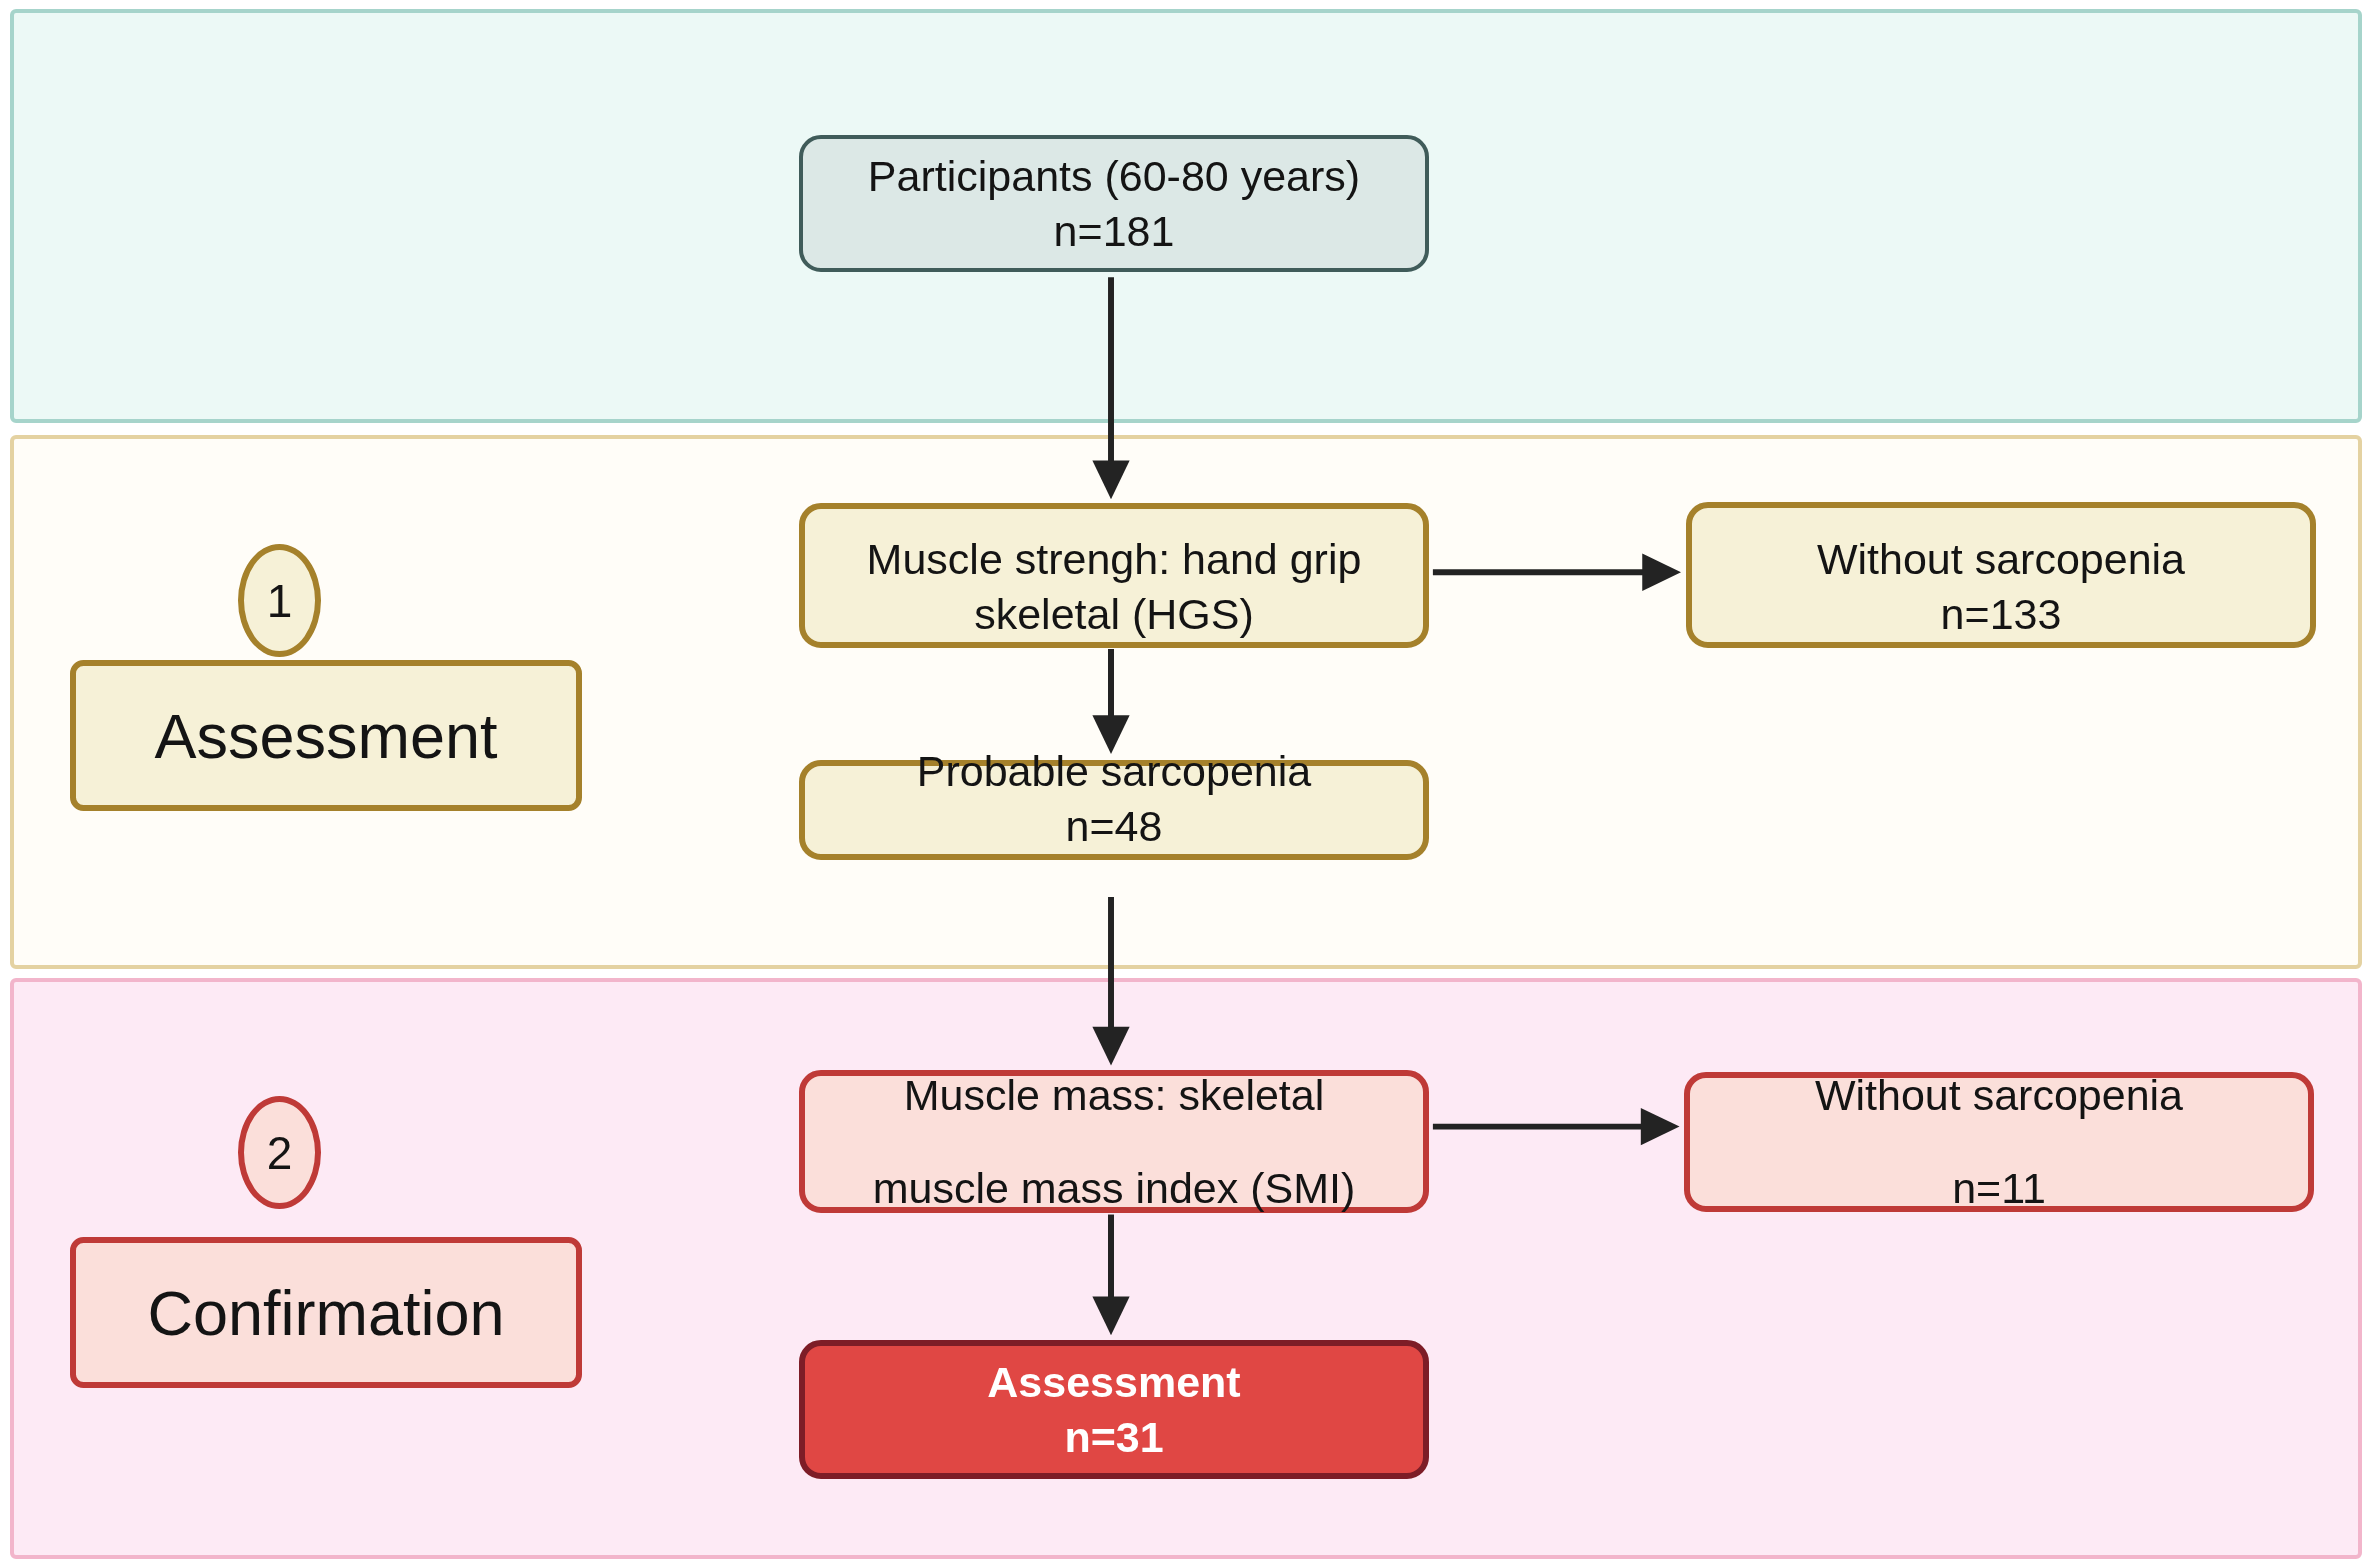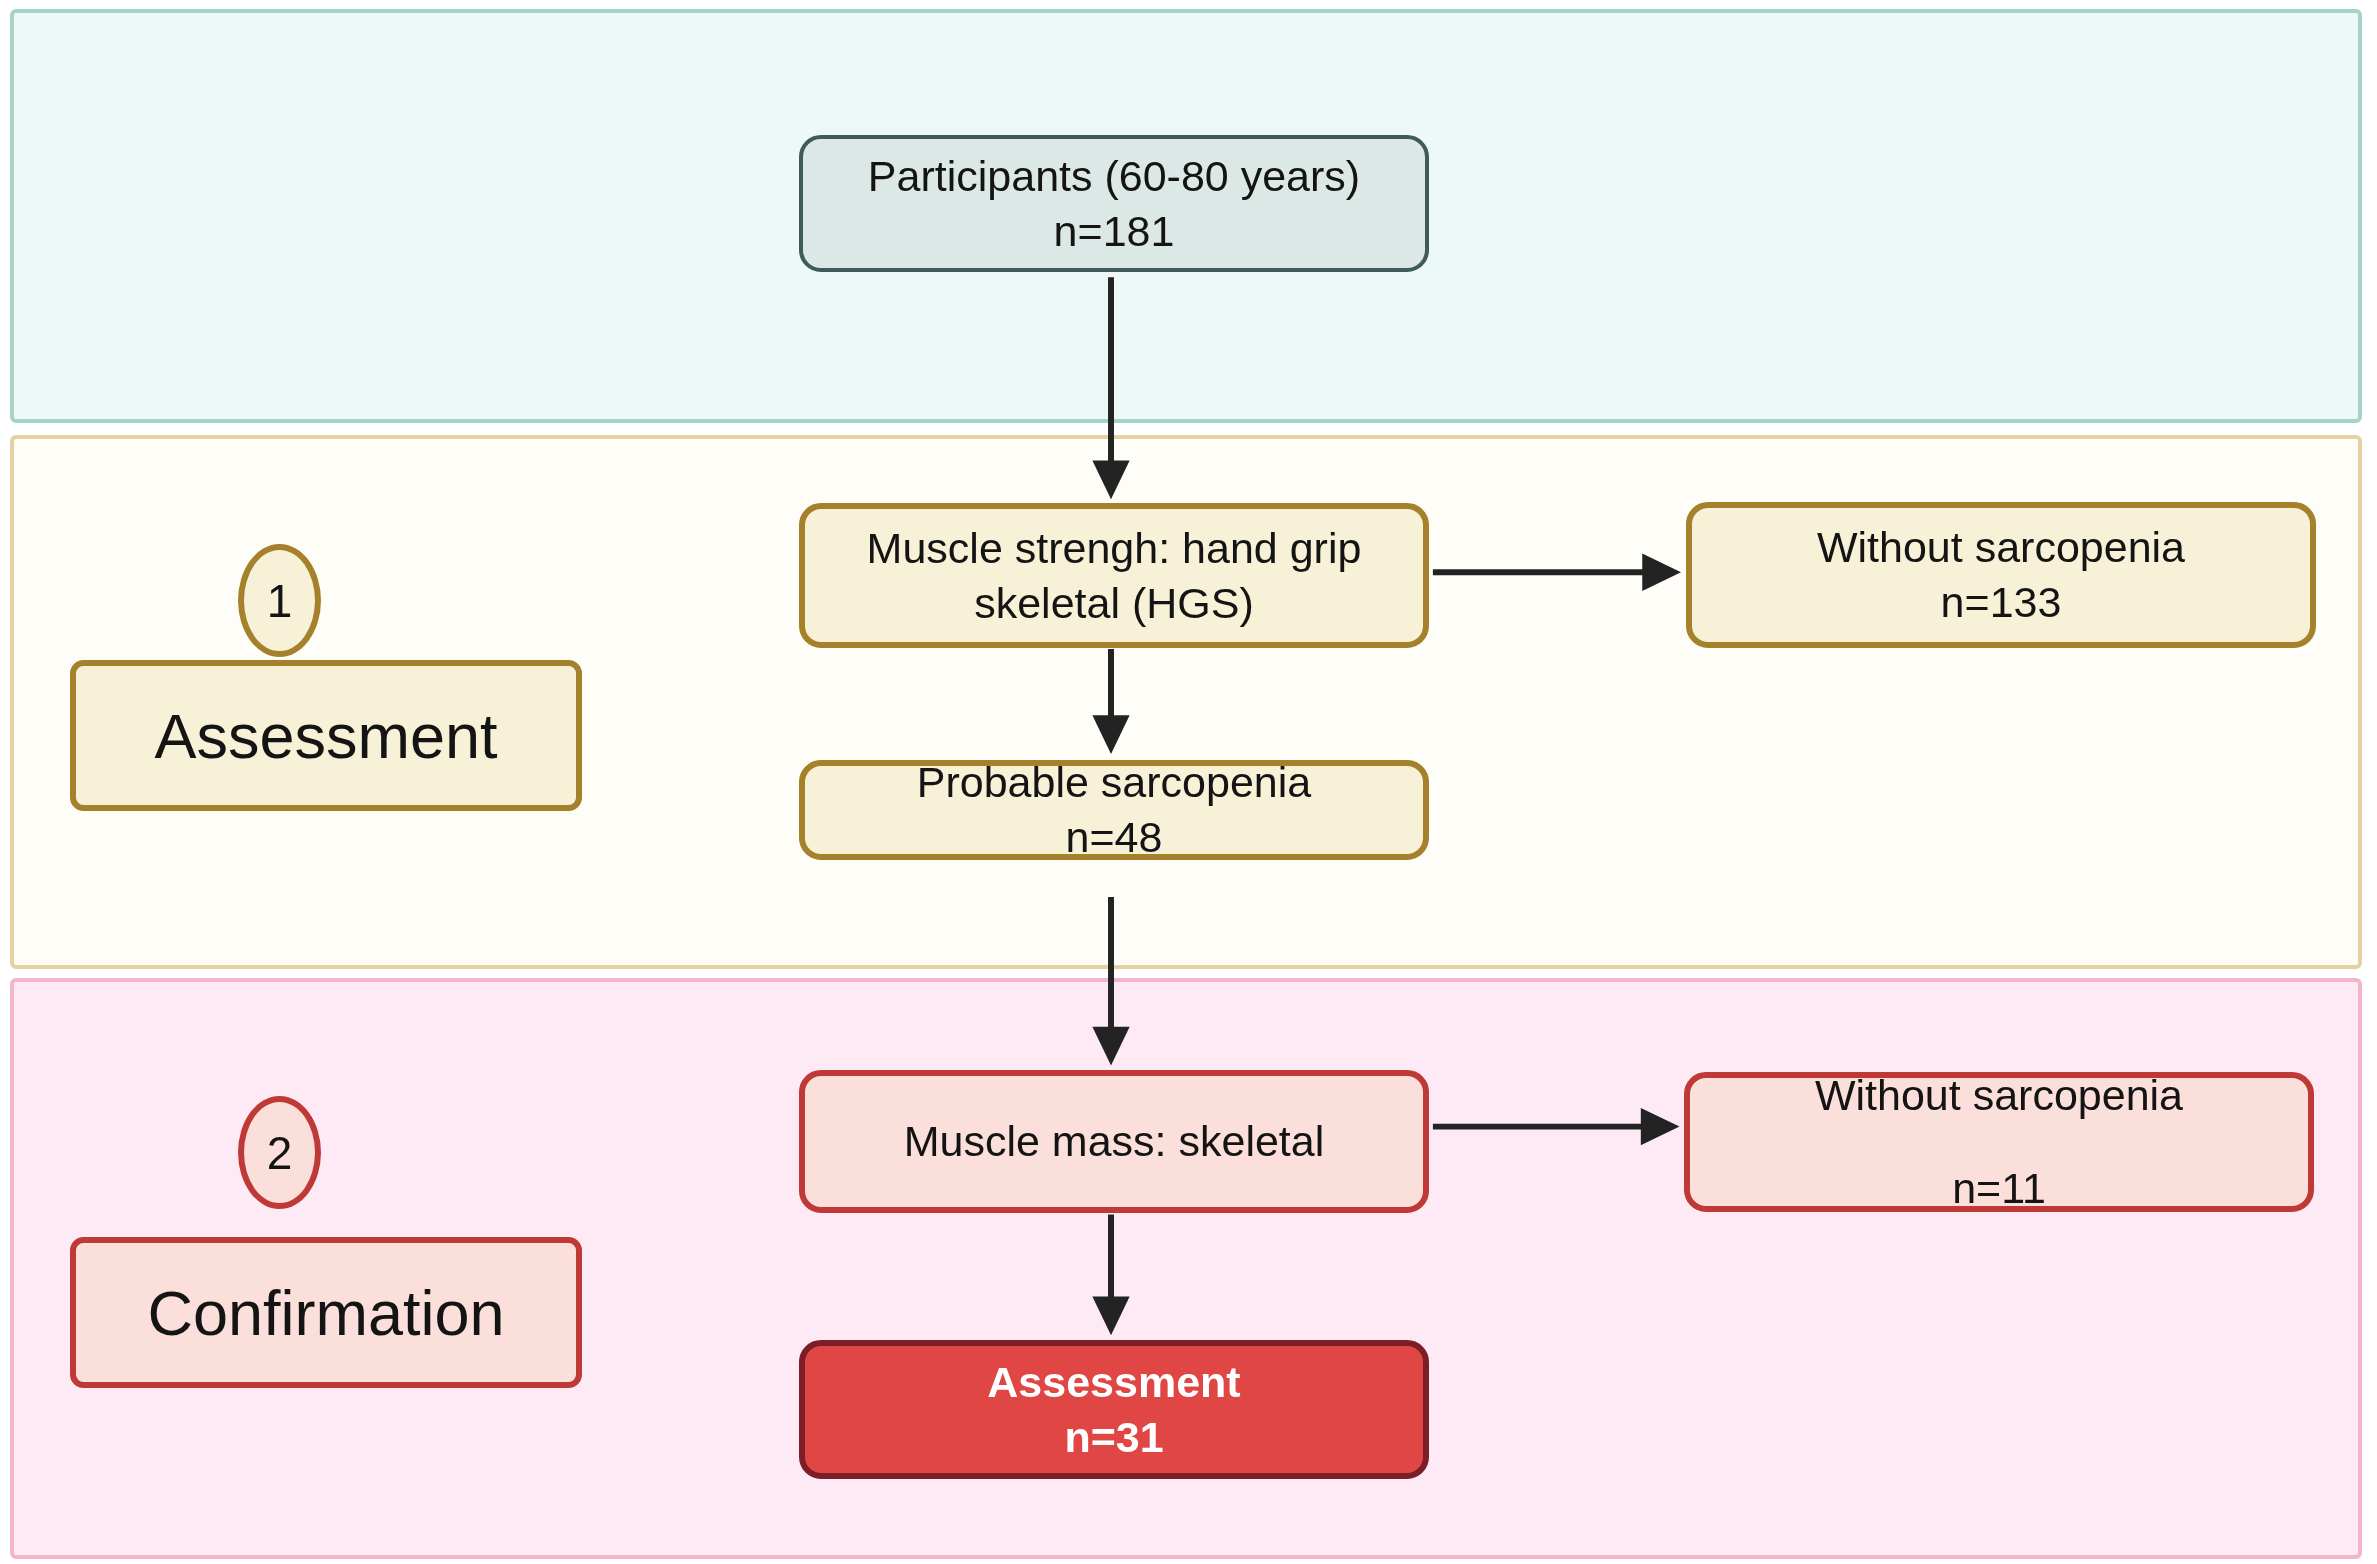--- a/index.html
+++ b/index.html
@@ -13,21 +13,21 @@
   .band-assessment{top:435px;height:534px;background:var(--band_cream_fill,#fffdf8);border:4.5px solid var(--band_cream_border,#e4d2a2);}
   .band-confirmation{top:978px;height:581px;background:var(--band_pink_fill,#fdeaf5);border:4.5px solid var(--band_pink_border,#f2b5cb);}
   
   .node{
     position:absolute;box-sizing:border-box;border-radius:22px;
     display:flex;flex-direction:column;justify-content:center;align-items:center;
     text-align:center;font-size:43px;line-height:55px;
   }
   .node-participants{left:799px;top:135px;width:630px;height:137px;
     background:var(--participants_fill,#dce8e6);border:4.5px solid var(--participants_border,#405c5a);}
-  .node-cream{background:var(--cream_fill,#f6f1d7);border:6px solid var(--gold_border,#a5812b);}
+  .node-cream{background:var(--cream_fill,#f6f1d7);border:6px solid var(--gold_border,#a5812b);justify-content:flex-end;}
   .node-pink{background:var(--pinkbox_fill,#fbdfda);border:6px solid var(--red_border,#bf3a37);gap:38px;}
   .node-hgs{left:799px;top:503px;width:630px;height:145px;}
   .node-without-hgs{left:1686px;top:502px;width:630px;height:146px;}
   .node-probable{left:799px;top:760px;width:630px;height:100px;}
   .node-smi{left:799px;top:1070px;width:630px;height:143px;}
   .node-without-smi{left:1684px;top:1072px;width:630px;height:140px;}
   .node-sarcopenia{left:799px;top:1340px;width:630px;height:139px;
     background:var(--sarcopenia_fill,#e04744);border:6.7px solid var(--sarcopenia_border,#7d1d27);
     color:#ffffff;font-weight:bold;}
   
@@ -95,20 +95,21 @@
     <div>n=133</div>
   </div>
 
   <div class="node node-cream node-probable">
     <div>Probable sarcopenia</div>
     <div>n=48</div>
   </div>
 
   <div class="node node-pink node-smi">
     <div>Muscle mass: skeletal</div>
+    <div>muscle mass index (SMI)</div>
   </div>
 
   <div class="node node-pink node-without-smi">
     <div>Without sarcopenia</div>
     <div>n=11</div>
   </div>
 
   <div class="node node-sarcopenia">
     <div>Assessment</div>
     <div>n=31</div>

